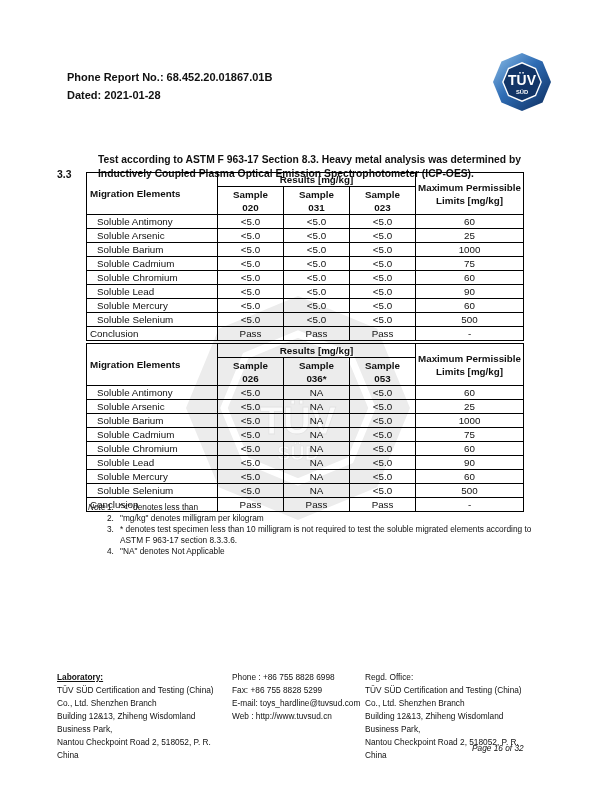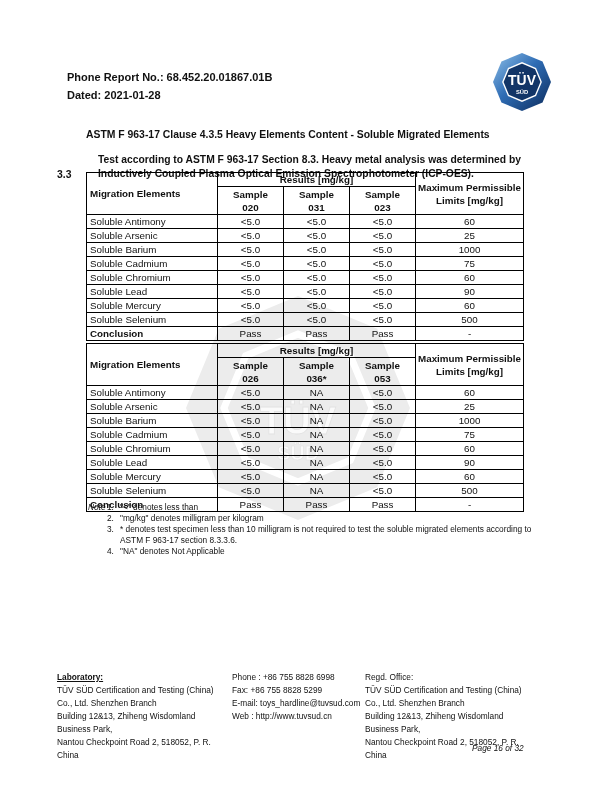--- a/index.html
+++ b/index.html
@@ -18,24 +18,24 @@
   .section-head { position:absolute; left:57px; top:128px; width:475px; z-index:2; display:flex; font-size:10.4px; font-weight:bold; line-height:13px; }
   .sec-num { width:29px; flex:0 0 29px;margin-top:40px; }
   .section-desc { position:absolute; left:86px; top:141px; width:448px; z-index:2; font-size:10.3px; line-height:14px; margin:12px;font-weight:bold; }
   
   table.results { position:absolute; left:86px; z-index:2; border-collapse:collapse; table-layout:fixed; width:437px; font-size:9.8px; }
   table.t1 { top:172px; }
   table.t2 { top:343px; }
   table.results th, table.results td { border:1px solid #000; padding:0 2px; height:13px; line-height:12px; overflow:hidden; }
   table.results th { font-weight:bold; text-align:center; }
   table.results td { text-align:center; }
-  table.results td.el { text-align:left; padding-left:3px; }
+  table.results td.el { text-align:left; padding-left:10px; }
   table.results tr.samples th { height:27px; line-height:13px; }
   table.results .maxhead { line-height:13px; }
-  table.results td.concl { text-align:left; font-weight:bold; padding-left:3px; }
+  table.results td.concl { text-align:left; font-weight:normal; padding-left:3px; }
   
   .notes { position:absolute; left:88px; top:502px; width:450px; z-index:2; font-size:8.3px; line-height:11px; }
   .note-row { display:flex; }
   .note-lab { flex:0 0 19px;font-style:italic; }
   .note-num { flex:0 0 13px; }
   .note-text { flex:1; }
   
   .footer-col { position:absolute; z-index:2; font-size:8.3px; line-height:13px; }
   .fc-lab { left:57px; top:671px; width:162px; }
   .fc-contact { left:232px; top:671px; width:140px; }
@@ -71,21 +71,20 @@
       </defs>
       <polygon points="100,50 85.4,85.4 50,100 14.6,85.4 0,50 14.6,14.6 50,0 85.4,14.6" fill="url(#lg)"></polygon>
       <polygon points="83,50 73.3,73.3 50,83 26.7,73.3 17,50 26.7,26.7 50,17 73.3,26.7" fill="#123567" stroke="#ffffff" stroke-width="2.4"></polygon>
       <text x="50" y="56" text-anchor="middle" font-family="Liberation Sans, sans-serif" font-weight="bold" font-size="24" fill="#ffffff">TÜV</text>
       <text x="50" y="71" text-anchor="middle" font-family="Liberation Sans, sans-serif" font-weight="bold" font-size="10" fill="#ffffff">SÜD</text>
     </svg>
   </div>
 
   <div class="section-head">
     <span class="sec-num">3.3</span>
-    <span class="sec-title">ASTM F 963-17 Clause 4.3.5 Heavy Elements Content - Soluble Migrated Elements</span>
   </div>
   <p class="section-desc">Test according to ASTM F 963-17 Section 8.3. Heavy metal analysis was determined by Inductively Coupled Plasma Optical Emission Spectrophotometer (ICP-OES).</p>
 
   <table class="results t1">
     <colgroup>
         <col style="width:131px">
         <col style="width:66px">
         <col style="width:66px">
         <col style="width:66px">
         <col style="width:108px">

